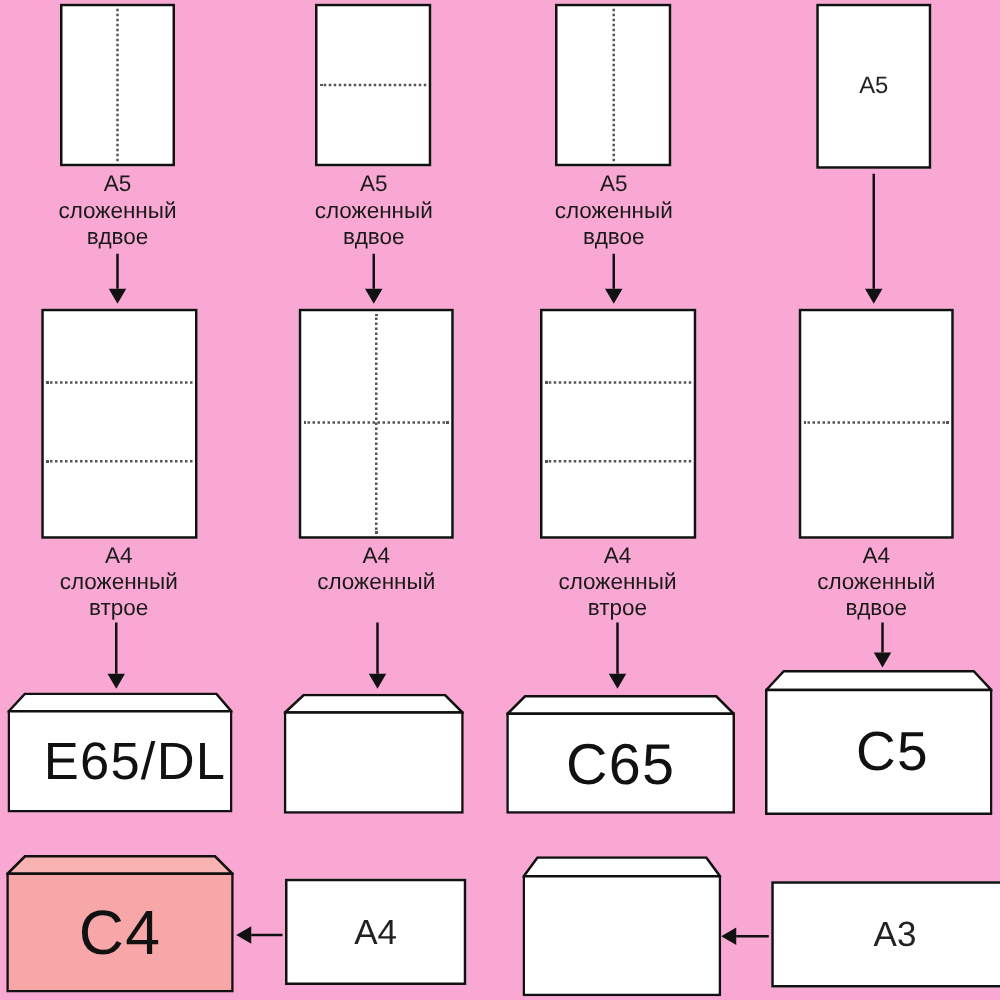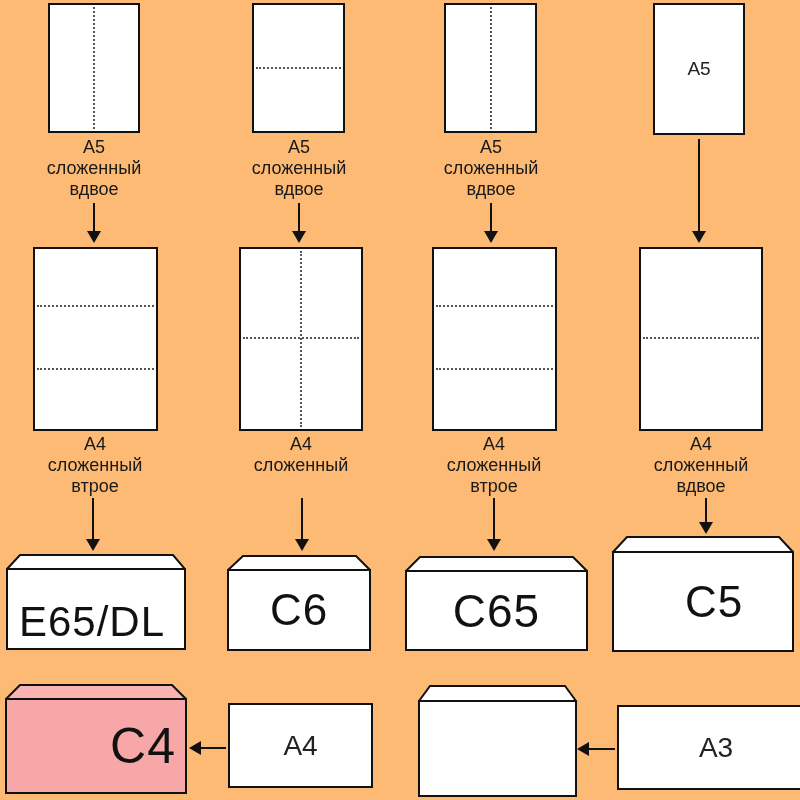--- a/index.html
+++ b/index.html
@@ -1,17 +1,17 @@
 <!DOCTYPE html>
 <html><head>
 <meta charset="utf-8">
 <style>
   html,body{margin:0;padding:0;background:#fff;}
   .canvas{
-    position:relative;width:800px;height:800px;background:#fdba74;overflow:hidden;
+    position:relative;width:800px;height:800px;background:#f9a8d4;overflow:hidden;
     font-family:"Liberation Sans", sans-serif;color:#1a1a1a;
   }
   .paper{
     position:absolute;border:2px solid #111;background:#fff;box-sizing:border-box;
   }
   .fold-v{
     position:absolute;top:2px;bottom:2px;left:50%;width:0;
     border-left:2px dotted #555;transform:translateX(-1px);
   }
   .fold-h{
@@ -153,45 +153,44 @@
   </div>
   <div class="arrow-down" style="left:699px;top:498px;height:36px;">
     <div class="stem"></div>
       <div class="head"></div>
   </div>
 
   <svg class="env" style="left:6px;top:554px;" width="180" height="96" viewBox="0 0 180 96">
     <polygon points="1,15 14,1 167,1 179,15" fill="#ffffff" stroke="#111" stroke-width="2"></polygon>
     <rect x="1" y="15" width="178" height="80" fill="#ffffff" stroke="#111" stroke-width="2"></rect>
   </svg>
-  <div class="env-label f42" style="left:2px;top:569px;width:180px;height:80px;margin-top:13px;">E65/DL</div>
+  <div class="env-label f42" style="left:18px;top:569px;width:180px;height:80px;">E65/DL</div>
 
   <svg class="env" style="left:227px;top:555px;" width="144" height="96" viewBox="0 0 144 96">
     <polygon points="1,15 16,1 129,1 143,15" fill="#ffffff" stroke="#111" stroke-width="2"></polygon>
     <rect x="1" y="15" width="142" height="80" fill="#ffffff" stroke="#111" stroke-width="2"></rect>
   </svg>
-  <div class="env-label f44" style="left:227px;top:570px;width:144px;height:80px;">C6</div>
 
   <svg class="env" style="left:405px;top:556px;" width="183" height="95" viewBox="0 0 183 95">
     <polygon points="1,15 15,1 168,1 182,15" fill="#ffffff" stroke="#111" stroke-width="2"></polygon>
     <rect x="1" y="15" width="181" height="79" fill="#ffffff" stroke="#111" stroke-width="2"></rect>
   </svg>
   <div class="env-label f46" style="left:405px;top:571px;width:183px;height:79px;text-align:right;">C65</div>
 
   <svg class="env" style="left:612px;top:536px;" width="182" height="116" viewBox="0 0 182 116">
     <polygon points="1,16 15,1 167,1 181,16" fill="#ffffff" stroke="#111" stroke-width="2"></polygon>
     <rect x="1" y="16" width="180" height="99" fill="#ffffff" stroke="#111" stroke-width="2"></rect>
   </svg>
   <div class="env-label f44" style="left:608px;top:552px;width:212px;height:99px;">C5</div>
 
   <svg class="env" style="left:5px;top:684px;" width="182" height="110" viewBox="0 0 182 110">
     <polygon points="1,15 15,1 167,1 181,15" fill="#f9b3b3" stroke="#111" stroke-width="2"></polygon>
     <rect x="1" y="15" width="180" height="94" fill="#f7a7a7" stroke="#111" stroke-width="2"></rect>
   </svg>
-  <div class="env-label f50" style="left:5px;top:699px;width:182px;height:94px;padding-left:47px;">C4</div>
+  <div class="env-label f50" style="left:5px;top:699px;width:182px;height:94px;">C4</div>
 
   <div class="box" style="left:228px;top:703px;width:145px;height:85px;">
     <span>A4</span>
   </div>
   <div class="arrow-left" style="left:189px;top:741px;width:37px;">
     <div class="head"></div>
       <div class="stem"></div>
   </div>
 
   <svg class="env" style="left:418px;top:685px;" width="159" height="112" viewBox="0 0 159 112">

